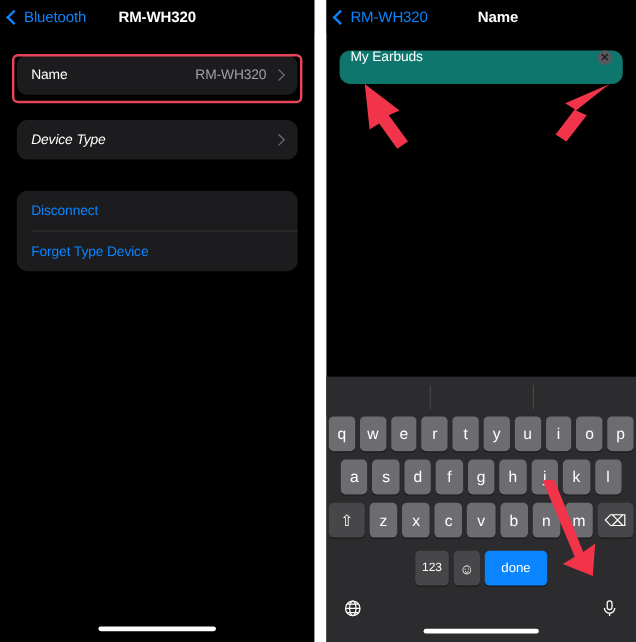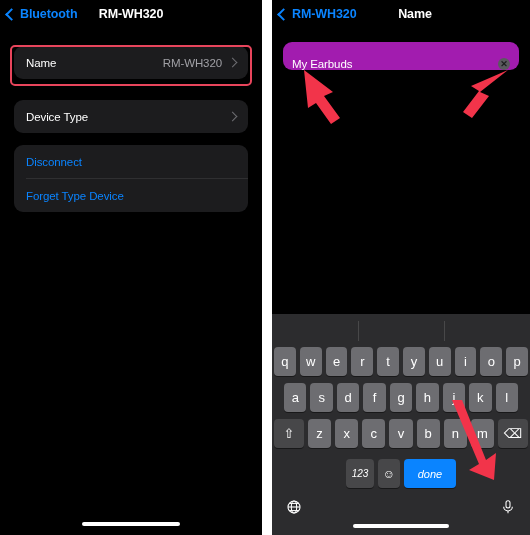--- a/index.html
+++ b/index.html
@@ -37,21 +37,21 @@
     align-items: center;
     background: #000;
   }
   .back-btn {
     display: flex;
     align-items: center;
     gap: 3px;
     padding-left: 7px;
     color: #0a84ff;
     font-size: 12.5px;
-    font-weight: 700;
+    font-weight: 400;
     letter-spacing: -0.1px;
     cursor: pointer;
     white-space: nowrap;
   }
   .chev-left {
     display: inline-block;
     width: 7px; height: 7px;
     border-left: 2px solid #0a84ff;
     border-bottom: 2px solid #0a84ff;
     transform: rotate(45deg);
@@ -127,25 +127,25 @@
     left: 50%;
     transform: translateX(-50%);
     width: 98px; height: 4px;
     background: #ffffff;
     border-radius: 3px;
   }
 
   
   .field-wrap { margin: 14px 11px 0 11px; }
   .textfield {
-    background: #a21caf;
+    background: #0f766e;
     border-radius: 9px;
     height: 28px;
     display: flex;
-    align-items: flex-end;
+    align-items: flex-start;
     padding: 0 9px;
     box-sizing: border-box;
   }
   .textfield .tf-value {
     flex: 1;
     color: #ffffff;
     font-size: 11.5px;
     letter-spacing: -0.1px;
   }
   .clear-btn {
@@ -219,21 +219,21 @@
   .key.emoji   { width: 22px; font-size: 12px; }
   .key.space   { flex: 1 1 auto; font-size: 11px; color: #e8e8ea; }
   .key.done {
     background: #0a84ff;
     width: 52px;
     font-size: 11px;
     font-weight: 500;
     flex: 0 0 auto;
   }
   .krow.r2 { padding: 0 12px; }
-  .krow.r4 { padding: 4px 2px; font-style: italic; }
+  .krow.r4 { padding: 4px 2px; }
   .bottom-bar {
     height: 36px;
     display: flex;
     align-items: flex-start;
     justify-content: space-between;
     padding: 0 14px;
     box-sizing: border-box;
   }
   .kb-ico {
     width: 16px; height: 16px;
@@ -270,28 +270,28 @@
 
     <div class="card" style="margin-top:18px;">
       <div class="row">
         <span class="label">Name</span>
         <span class="value">RM-WH320</span>
         <span class="chev-right"></span>
       </div>
     </div>
     <div class="highlight-box" style="left:10px; top:45px; width:242px; height:41px;"></div>
 
-    <div class="card" style="margin-top:21px;">
+    <div class="card" style="margin-top:21px;font-style:italic;">
       <div class="row">
         <span class="label">Device Type</span>
         <span class="chev-right"></span>
       </div>
     </div>
 
-    <div class="card" style="margin-top:12px;">
+    <div class="card" style="margin-top:26px;">
       <div class="row">
         <span class="row-link">Disconnect</span>
       </div>
       <div class="divider"></div>
       <div class="row">
         <span class="row-link">Forget Type Device</span>
       </div>
     </div>
 
     <div class="home-indicator"></div>

